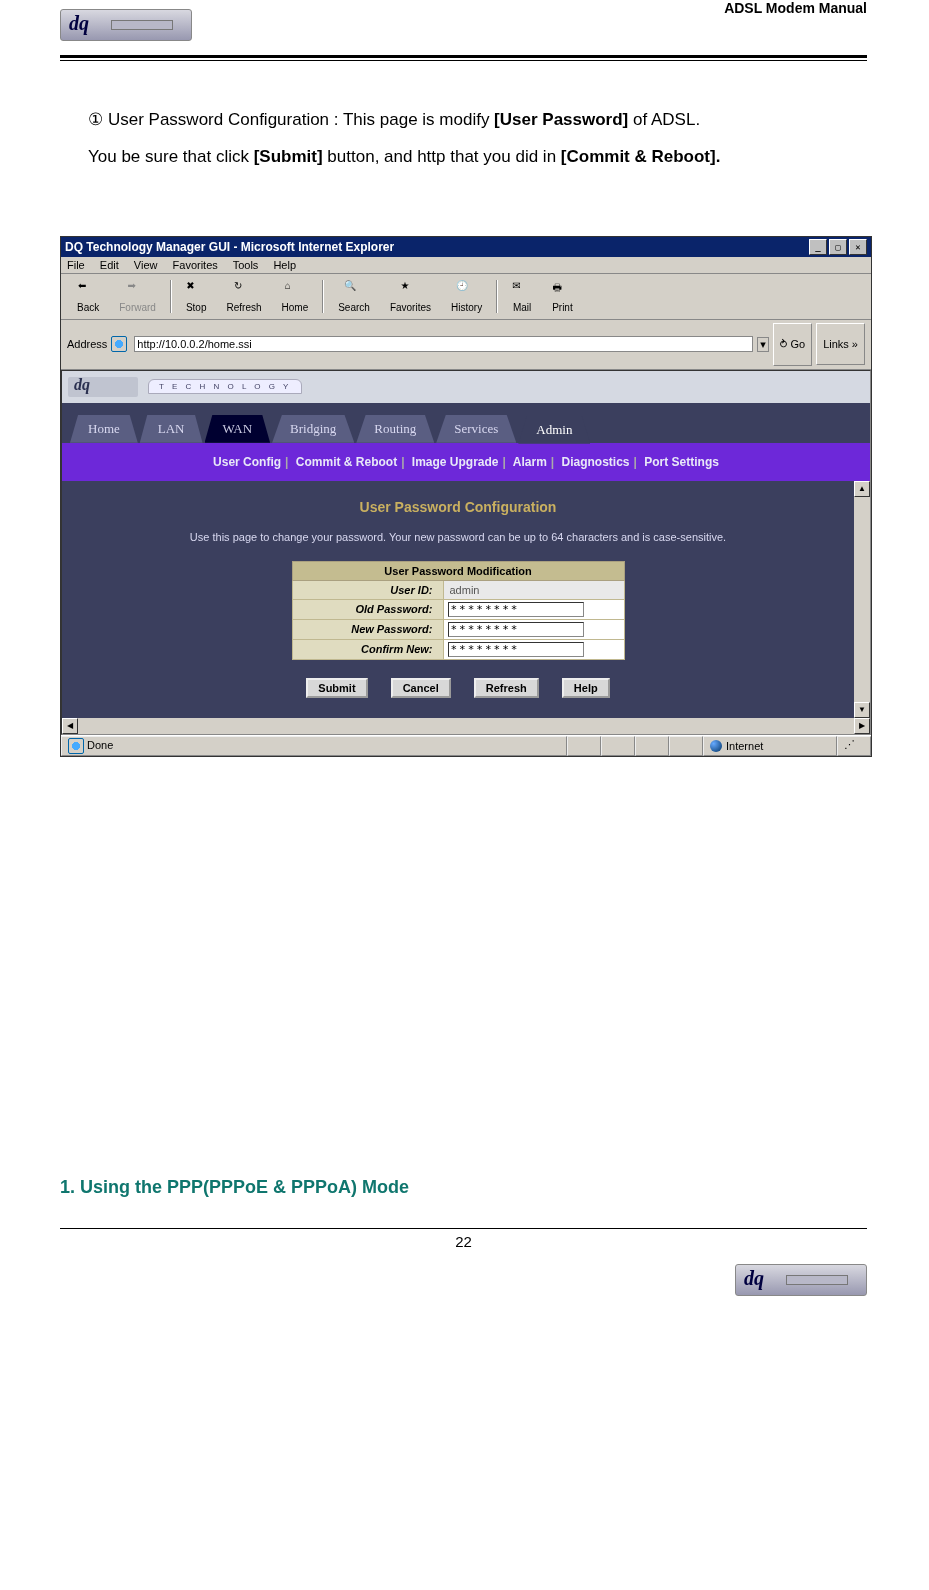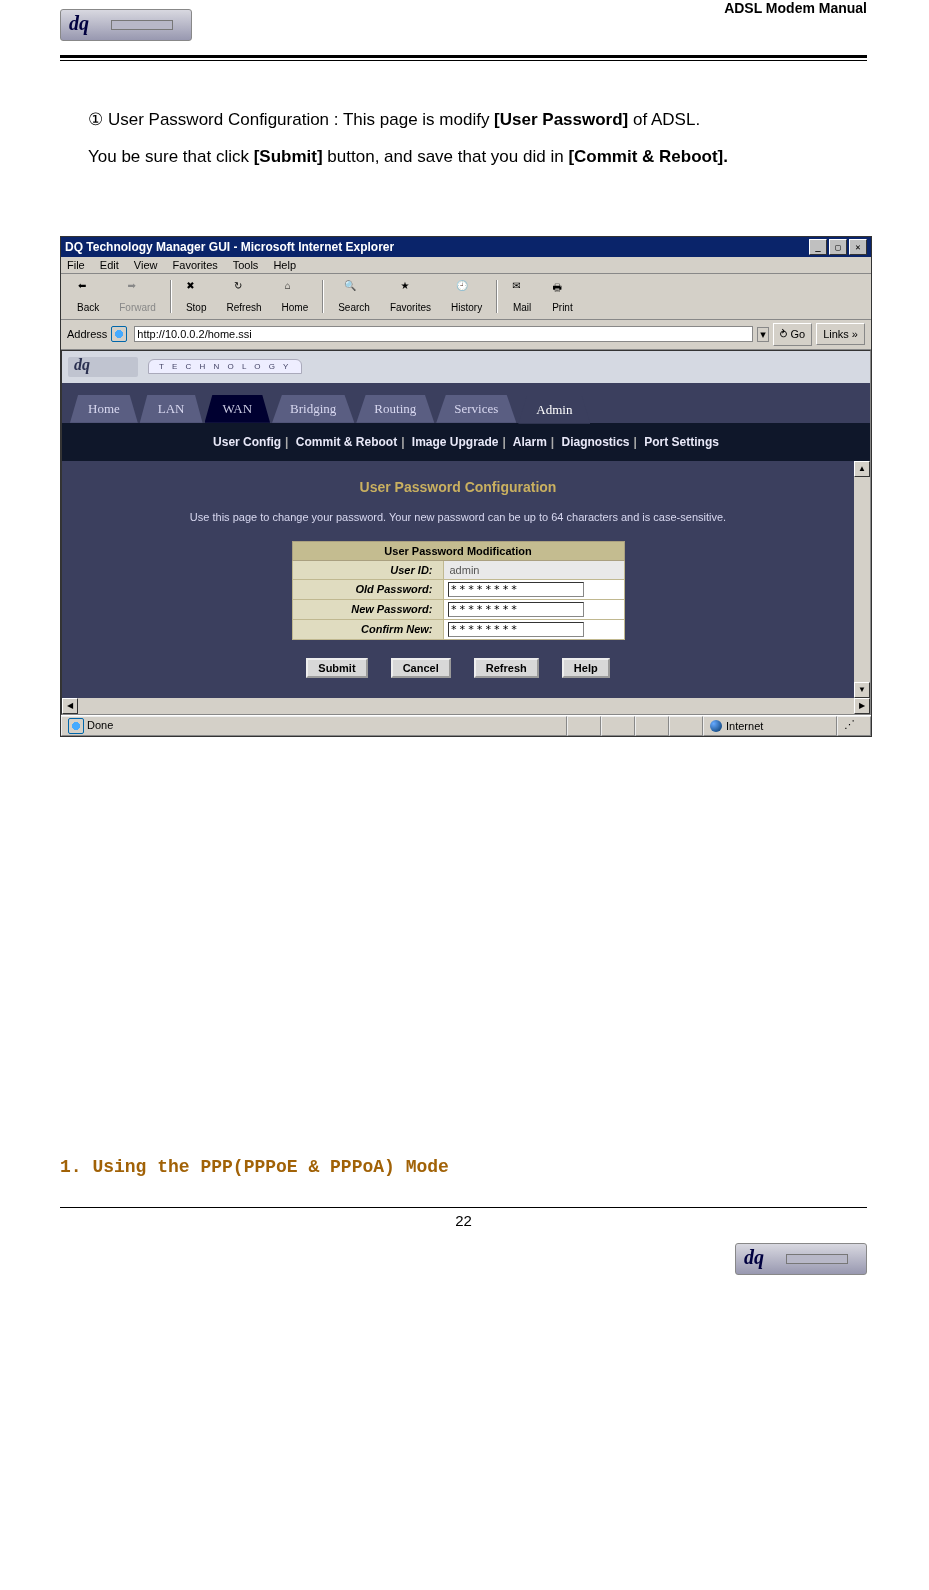--- a/index.html
+++ b/index.html
@@ -151,21 +151,21 @@
     flex: 1;
     font-size: 11px;
     padding: 1px 2px;
     border: 1px solid #888;
     background: #fff;
   }
   .addrbar .gobtn, .addrbar .linksbtn {
     border: 1px solid #888;
     border-left-color: #fff;
     border-top-color: #fff;
-    padding: 4px 6px;
+    padding: 14px 6px;
     background: #d4d0c8;
   }
   .content {
     background: #fff;
     border: 1px inset #888;
     position: relative;
   }
   .content-inner {
     position: relative;
     overflow: hidden;
@@ -223,21 +223,21 @@
     color: #fff;
     border-bottom: none;
     position: relative;
     top: 1px;
   }
   .navtab.highlight {
     background: #000030;
     color: #c8c8e0;
   }
   .subnav {
-    background: #0f172a;
+    background: #6d28d9;
     color: #e8e8f8;
     text-align: center;
     padding: 12px 0;
     font-size: 12px;
     font-weight: bold;
   }
   .subnav span.sep { margin: 0 4px; color: #aaa; }
   .panel-wrap {
     display: flex;
   }
@@ -359,24 +359,24 @@
   .statusbar .cell.done { flex: 1; }
   .statusbar .cell.small { width: 20px; }
   .statusbar .cell.zone { width: 120px; display: flex; align-items: center; gap: 4px; }
   .globe {
     width: 12px; height: 12px; border-radius: 50%;
     background: radial-gradient(circle at 30% 30%, #6af, #036);
     display: inline-block;
   }
   .section-heading {
     margin-top: 420px;
-    font-family: Liberation Mono, monospace;
+    font-family: Liberation Sans, sans-serif;
     font-weight: bold;
     font-size: 18px;
-    color: #a16207;
+    color: #0f766e;
   }
   .footer-rule {
     border-top: 1px solid #000;
     margin-top: 30px;
   }
   .page-num {
     text-align: center;
     font-size: 15px;
     padding: 4px 0;
   }
@@ -403,21 +403,21 @@
     <div class="top-logo"></div>
     <div class="header-title">ADSL Modem Manual</div>
   </div>
   <div class="double-rule"></div>
 
   <div class="body-text">
     <div>
       <span>① User Password Configuration : This page is modify </span><b>[User Password]</b><span> of ADSL.</span>
     </div>
     <div>
-      <span>You be sure that click </span><b>[Submit]</b><span> button, and save that you did in </span><b>[Commit &amp; Reboot].</b>
+      <span>You be sure that click </span><b>[Submit]</b><span> button, and http that you did in </span><b>[Commit &amp; Reboot].</b>
     </div>
   </div>
 
   <div class="screenshot">
     <div class="titlebar">
       <span>DQ Technology Manager GUI - Microsoft Internet Explorer</span>
       <div class="winctrl">
         <span>_</span>
         <span>▢</span>
         <span>✕</span>

